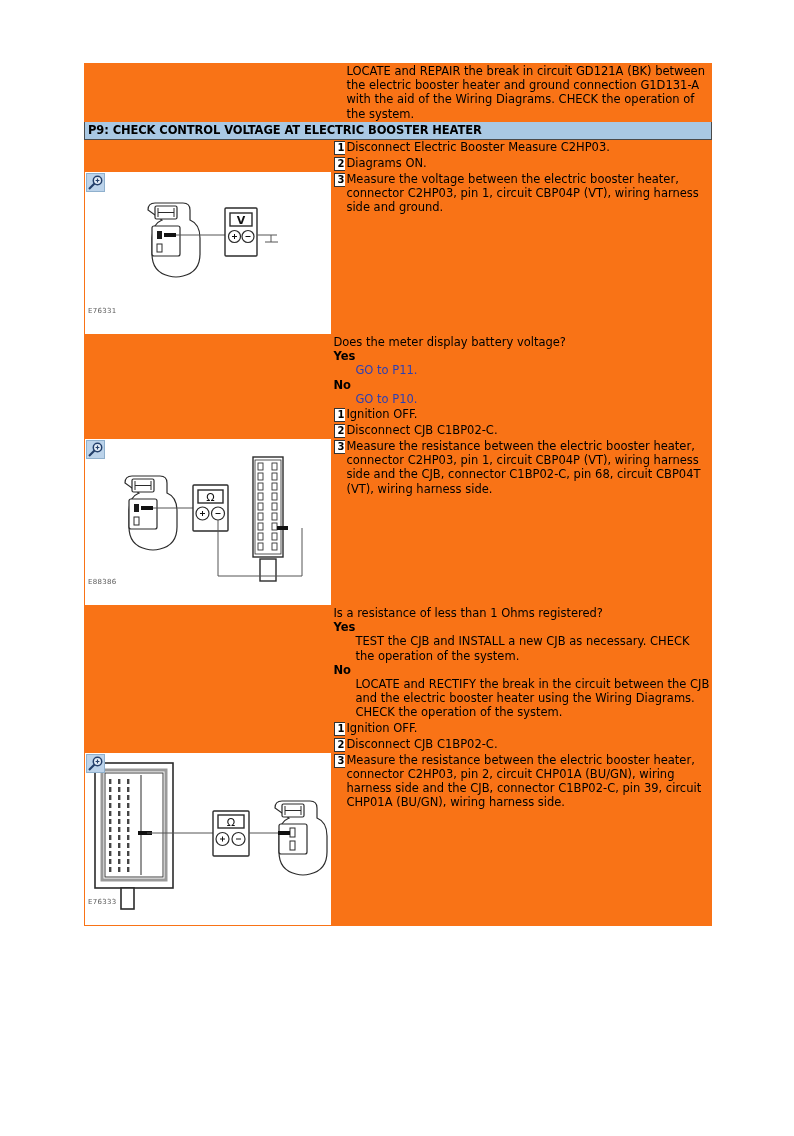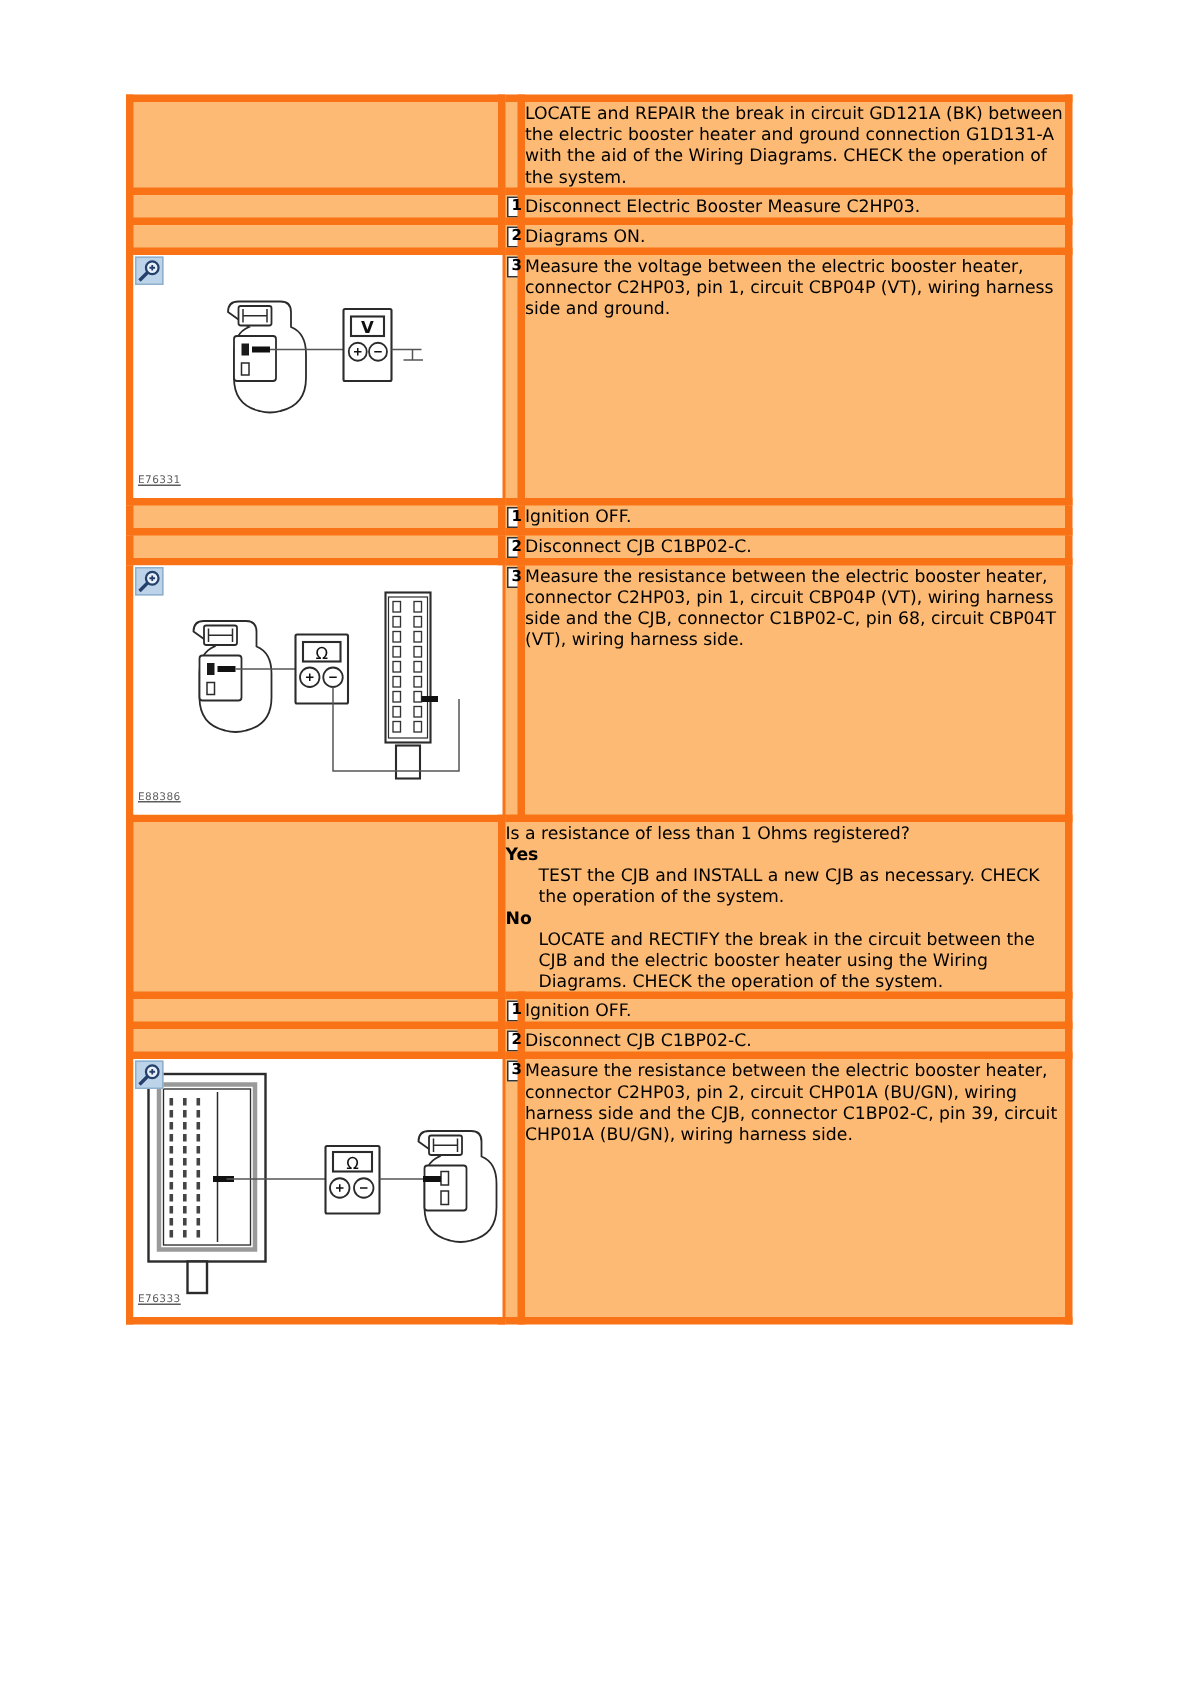--- a/index.html
+++ b/index.html
@@ -15,24 +15,24 @@
   .dtable{
     position:absolute;
     left:84px; top:63px;
     width:628px;
     border-collapse:collapse;
     table-layout:fixed;
     font-size:11.5px;
     color:#000;
   }
   .dtable td{
-    border:5px solid #f97316;
+    border:1px solid #f97316;
     vertical-align:top;
     padding:0;
-    background:#fdba74;
+    background:#f97316;
   }
   .col-left{width:248px;}
   .col-num{width:13px;}
   .col-text{width:365px;}
 
   
   .sec-head td{
     background:#a9c8e3;
     border:1px solid #4a4a4a;
     font-weight:bold;
@@ -79,26 +79,25 @@
     position:absolute;left:1px;top:1px;
     width:19px;height:19px;
     background:#bcd3ea;
     border:1px solid #8fb0cd;
     box-sizing:border-box;
   }
   .zoom-ico svg{display:block;}
 
   .gfx-label{
     position:absolute;
-    left:3px;bottom:8px;
+    left:3px;bottom:19px;
     font-size:7px;
     color:#5c5c5c;
     letter-spacing:0.3px;
     font-family:"DejaVu Sans", sans-serif;
-    text-decoration:underline;
   }
   .gfx-svg{position:absolute;left:0;top:0;}
 </style>
 </head>
 <body>
 
 <div class="page">
 
   <table class="dtable">
     <colgroup>
@@ -107,20 +106,23 @@
         <col class="col-text">
     </colgroup>
     <tbody>
 
       <tr>
         <td></td>
         <td></td>
         <td class="cell-text">LOCATE and REPAIR the break in circuit GD121A (BK) between the electric booster heater and ground connection G1D131-A with the aid of the Wiring Diagrams. CHECK the operation of the system.</td>
       </tr>
 
+      <tr class="sec-head">
+        <td colspan="3">P9: CHECK CONTROL VOLTAGE AT ELECTRIC BOOSTER HEATER</td>
+      </tr>
 
       <tr>
         <td class="blank-cell"></td>
         <td>
           <span class="numbox">1</span>
         </td>
         <td class="cell-text">Disconnect Electric Booster Measure C2HP03.</td>
       </tr>
 
       <tr>
@@ -176,20 +178,30 @@
 
             <span class="gfx-label">E76331</span>
           </div>
         </td>
         <td>
           <span class="numbox">3</span>
         </td>
         <td class="cell-text">Measure the voltage between the electric booster heater, connector C2HP03, pin 1, circuit CBP04P (VT), wiring harness side and ground.</td>
       </tr>
 
+      <tr>
+        <td></td>
+        <td colspan="2" class="cell-pad">
+          <div class="q-line">Does the meter display battery voltage?</div>
+          <div class="yn">Yes</div>
+          <div class="yn-body link">GO to P11.</div>
+          <div class="yn">No</div>
+          <div class="yn-body link">GO to P10.</div>
+        </td>
+      </tr>
 
 
       <tr>
         <td class="blank-cell"></td>
         <td>
           <span class="numbox">1</span>
         </td>
         <td class="cell-text">Ignition OFF.</td>
       </tr>
 

